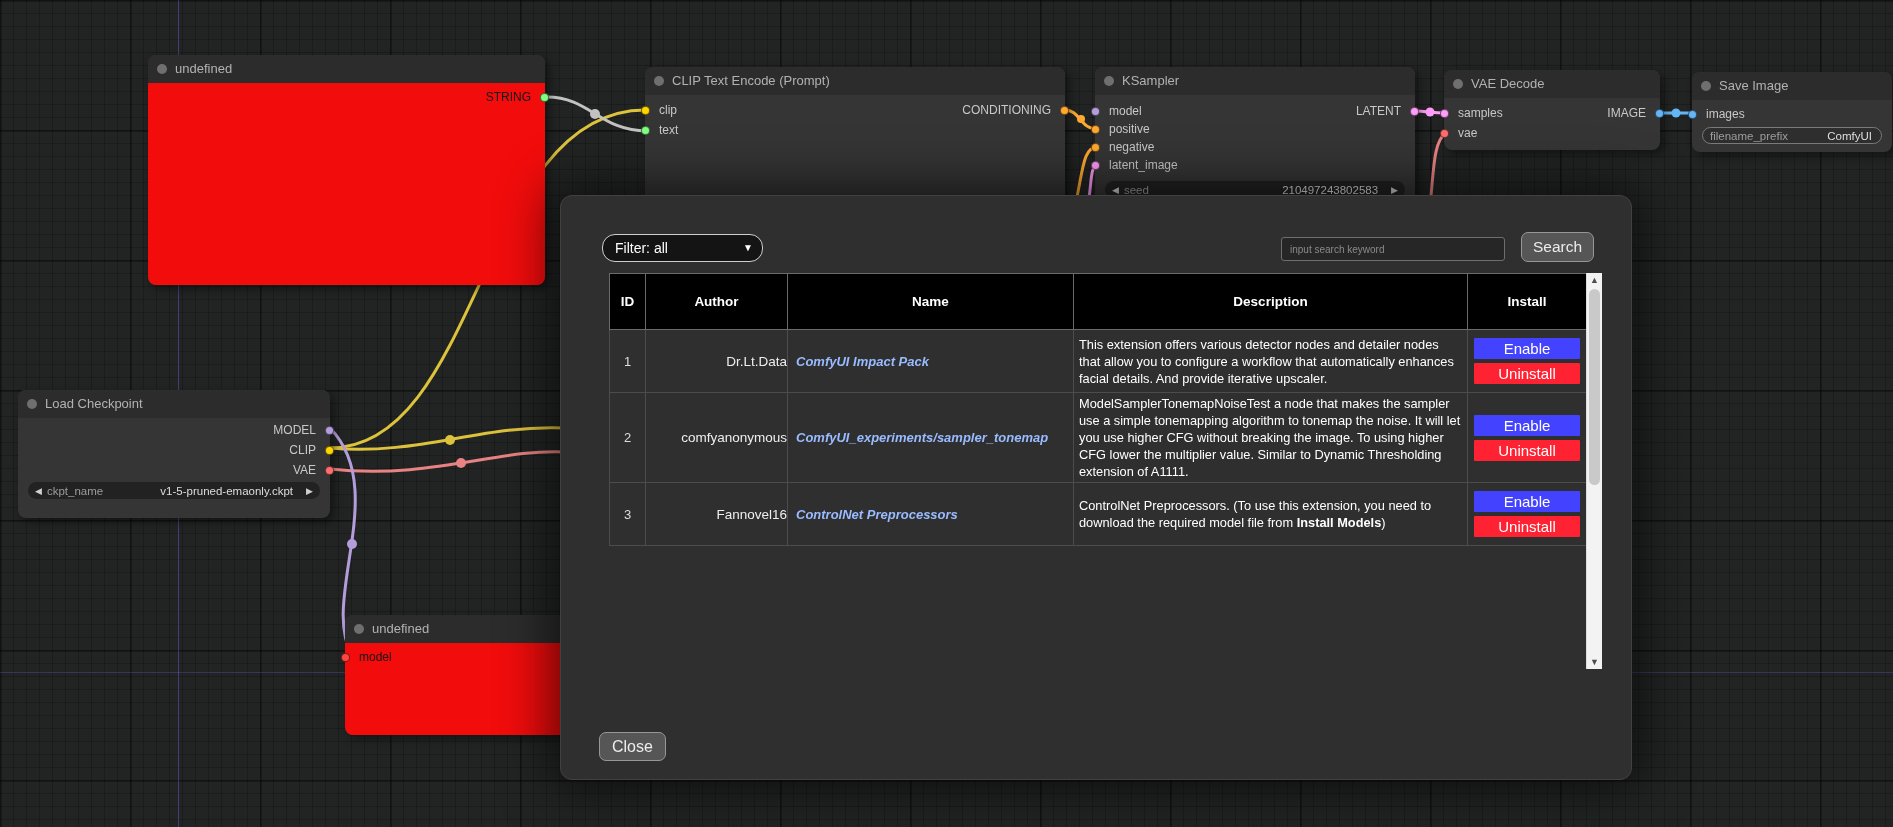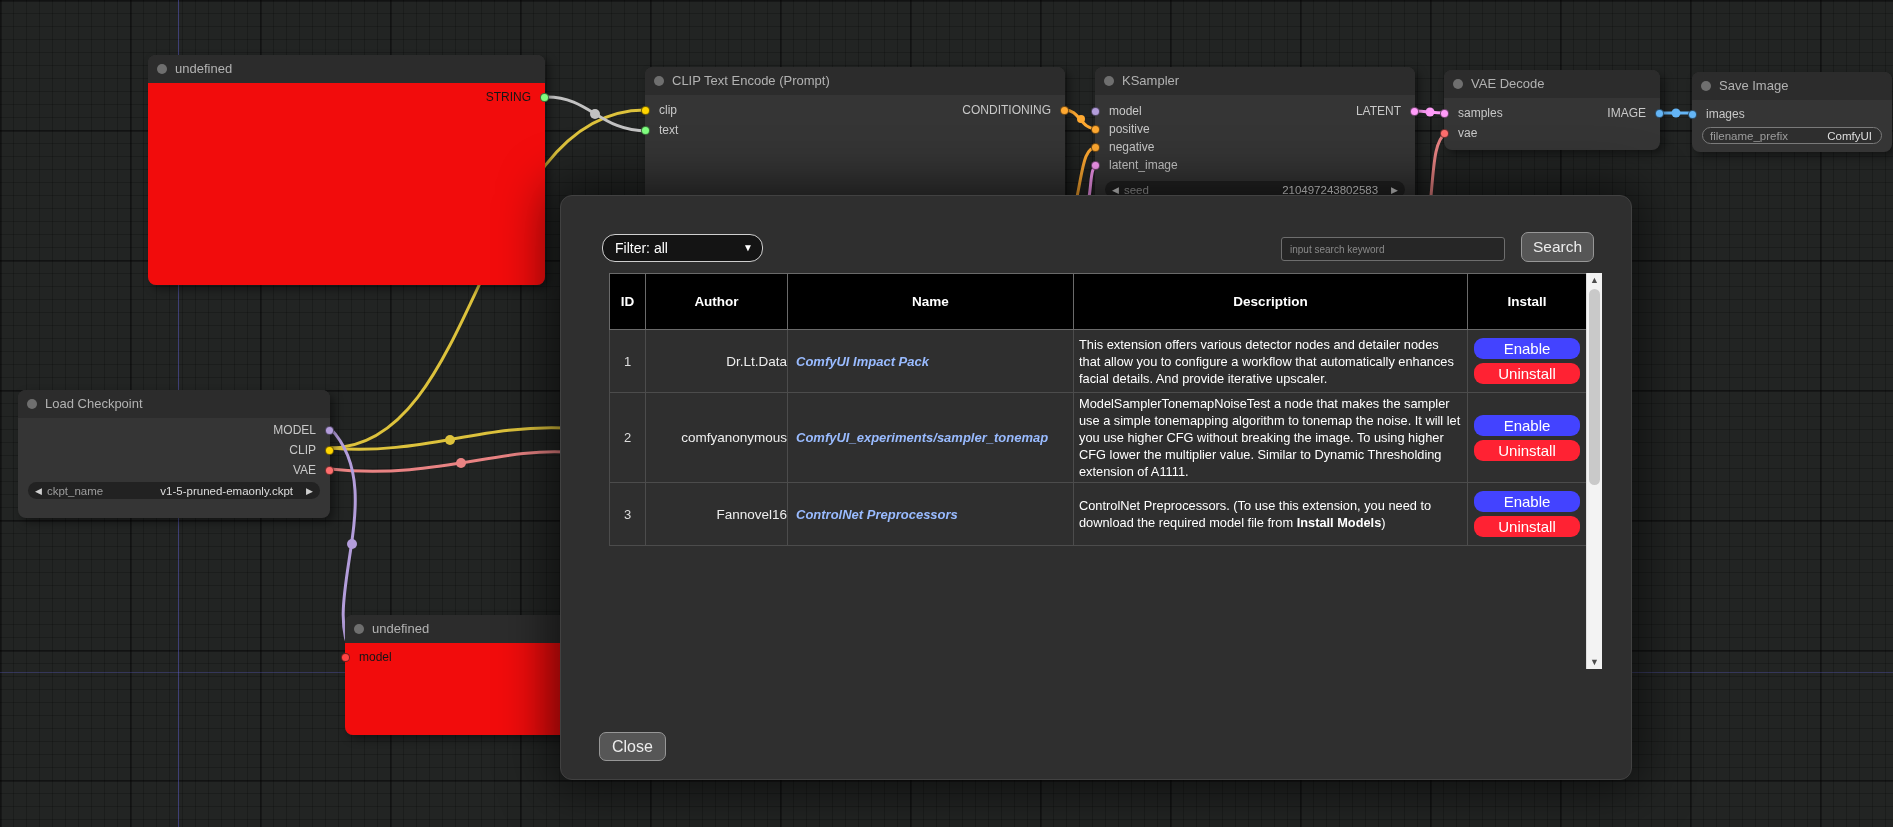--- a/index.html
+++ b/index.html
@@ -61,21 +61,21 @@
   #ext-table { border-collapse:collapse; width:977px; table-layout:fixed; }
   #ext-table th { background:#000; color:#fff; font-size:13.5px; font-weight:bold; text-align:center;
             padding:20px 4px; border:1px solid #6a6a6a; }
   #ext-table td { border:1px solid #4c4c4c; vertical-align:middle; }
   td.cell-id { text-align:center; color:#ddd; font-size:13px; }
   td.cell-author { padding-left:8px; color:#eee; font-size:13.5px;text-align:right; }
   td.cell-name { padding-left:8px; font-size:13px; }
   td.cell-name a { font-weight:bold; text-decoration:none;font-style:italic; }
   td.cell-desc { padding:2px 5px; color:#fff; font-size:12.8px; line-height:17px; vertical-align:top; }
   td.cell-install { text-align:center; padding:4px 0; }
-  .act-btn { display:block; margin:4px auto; width:106px; padding:2px 0; border:none; border-radius:9px;
+  .act-btn { display:block; margin:4px auto; width:106px; padding:2px 0; border:none; border-radius:1px;
             color:#fff; font-size:15px; font-family:inherit; cursor:pointer; }
 
   .sb { position:absolute; right:0; top:0; width:16px; height:396px; background:#f3f3f3; border-left:1px solid #ddd; }
   .sb .sarrow { position:absolute; left:0; width:100%; text-align:center; color:#4d4d4d; font-size:9px; line-height:14px; cursor:pointer; }
   .sb .up { top:0; } .sb .down { bottom:0; }
   .sb .thumb { position:absolute; left:2px; right:2px; top:16px; height:196px; background:#c9c9c9; border-radius:7px; cursor:pointer; }
 </style>
 </head>
 <body>
 

